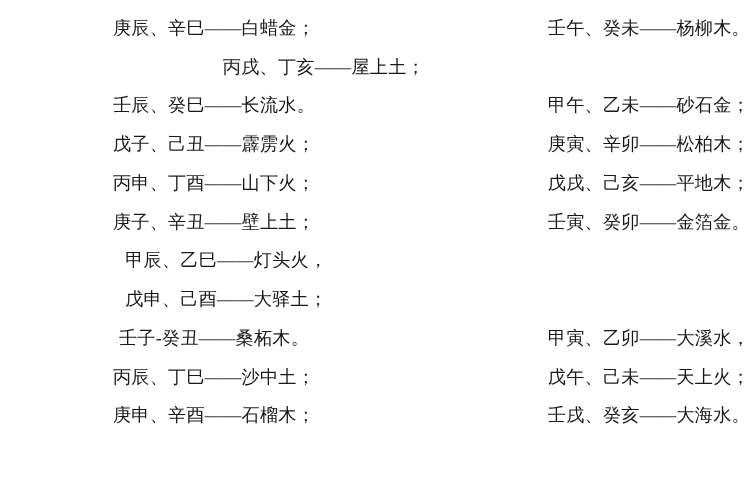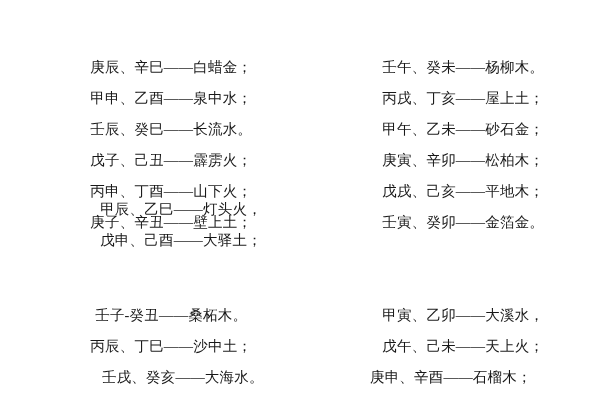--- a/index.html
+++ b/index.html
@@ -42,39 +42,37 @@
     color: #181818;
   }
   .cell.left {
     width: 300px;
     text-align: center;
     padding-right: 18px;
     box-sizing: border-box;
   }
   .cell.right {
     width: 300px;
-    text-align: center;
+    text-align: right;
     padding-left: 6px;
     box-sizing: border-box;
-    margin-top: 44px;
   }
 </style>
 </head>
 <body>
 
 <div class="page">
   <div class="table">
 
     <div class="row">
       <div class="cell left">庚辰、辛巳——白蜡金；</div>
       <div class="cell right">壬午、癸未——杨柳木。</div>
     </div>
 
     <div class="row">
-      <div class="cell left">甲申、乙酉——泉中水；</div>
       <div class="cell right">丙戌、丁亥——屋上土；</div>
     </div>
 
     <div class="row">
       <div class="cell left">壬辰、癸巳——长流水。</div>
       <div class="cell right">甲午、乙未——砂石金；</div>
     </div>
 
     <div class="row">
       <div class="cell left">戊子、己丑——霹雳火；</div>
@@ -103,18 +101,18 @@
       <div class="cell left">壬子-癸丑——桑柘木。</div>
       <div class="cell right">甲寅、乙卯——大溪水，</div>
     </div>
 
     <div class="row">
       <div class="cell left">丙辰、丁巳——沙中土；</div>
       <div class="cell right">戊午、己未——天上火；</div>
     </div>
 
     <div class="row">
+      <div class="cell left">庚申、辛酉——石榴木；</div>
       <div class="cell right">壬戌、癸亥——大海水。</div>
-      <div class="cell left">庚申、辛酉——石榴木；</div>
     </div>
 
   </div>
 </div>
 
 </body></html>

